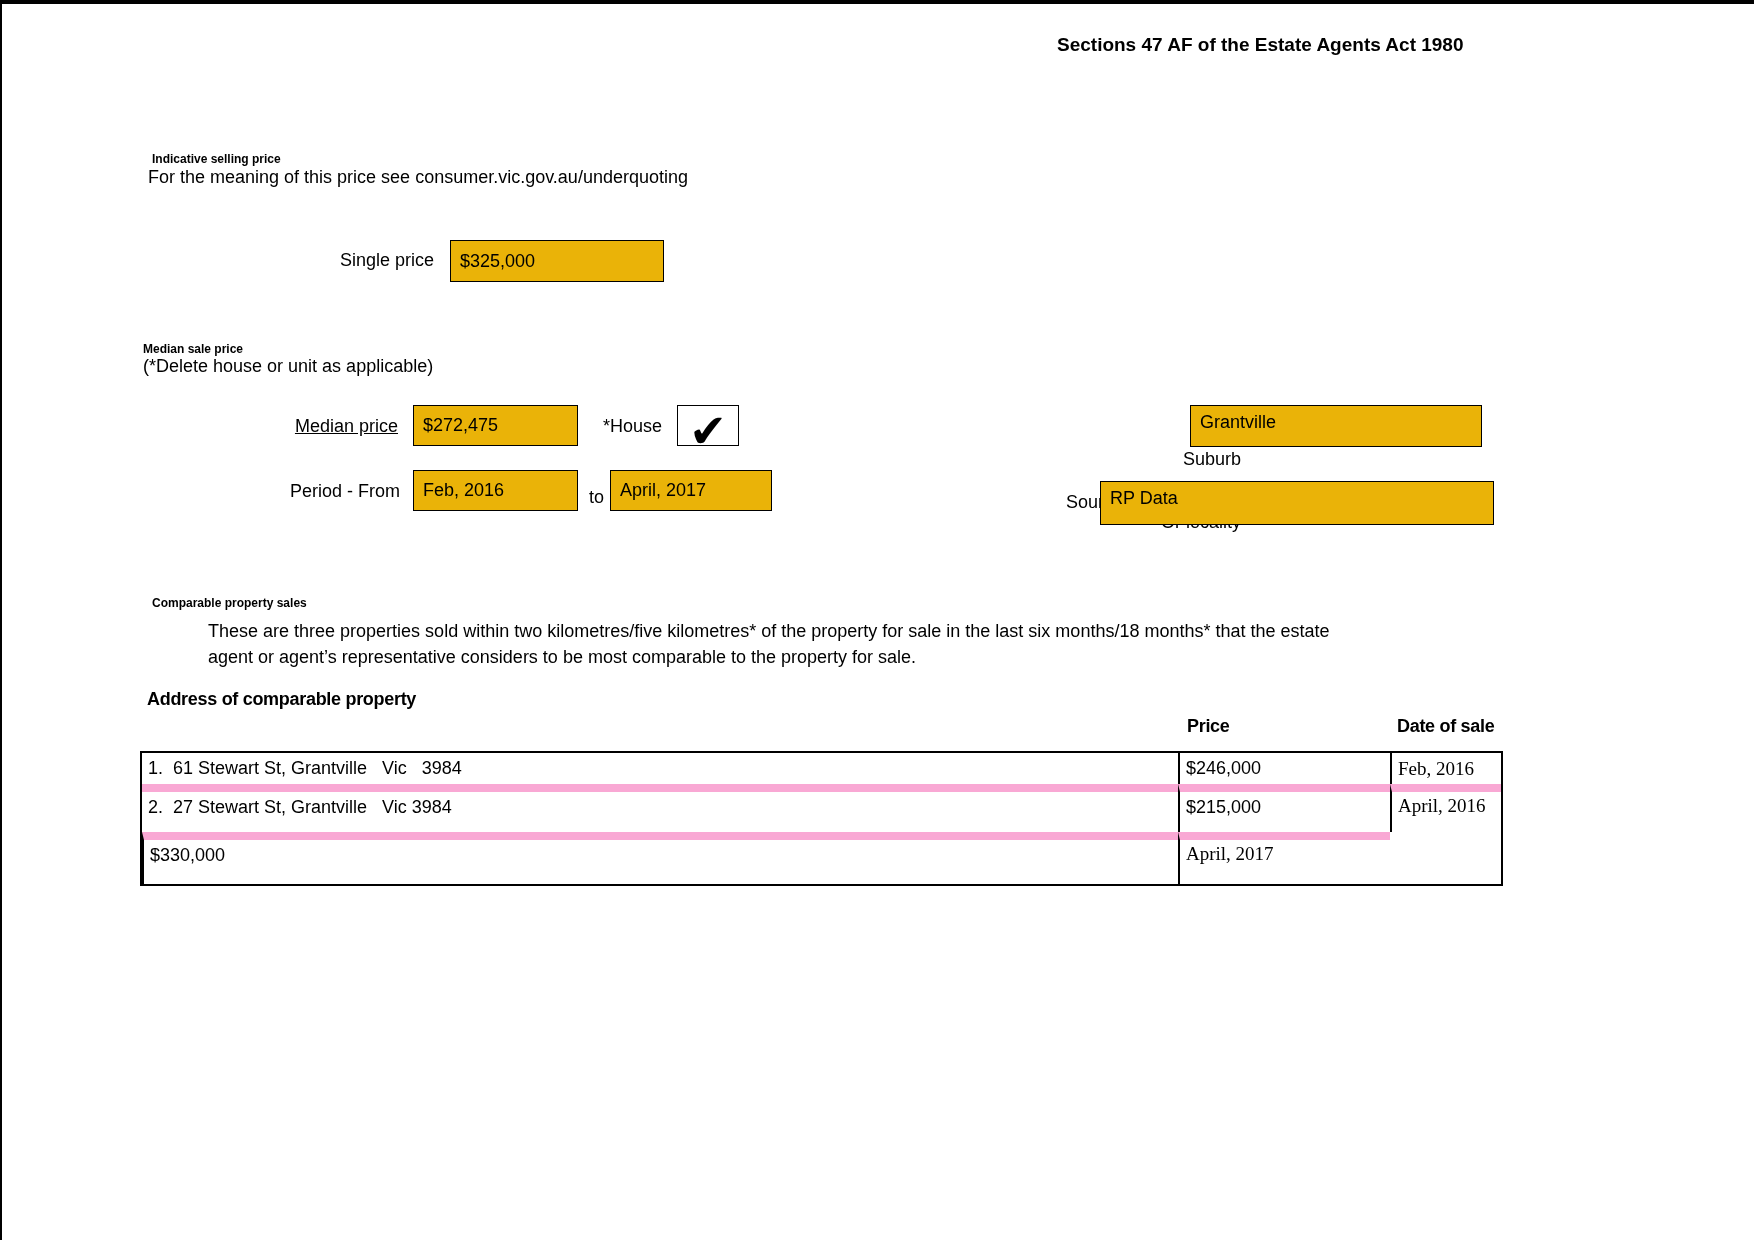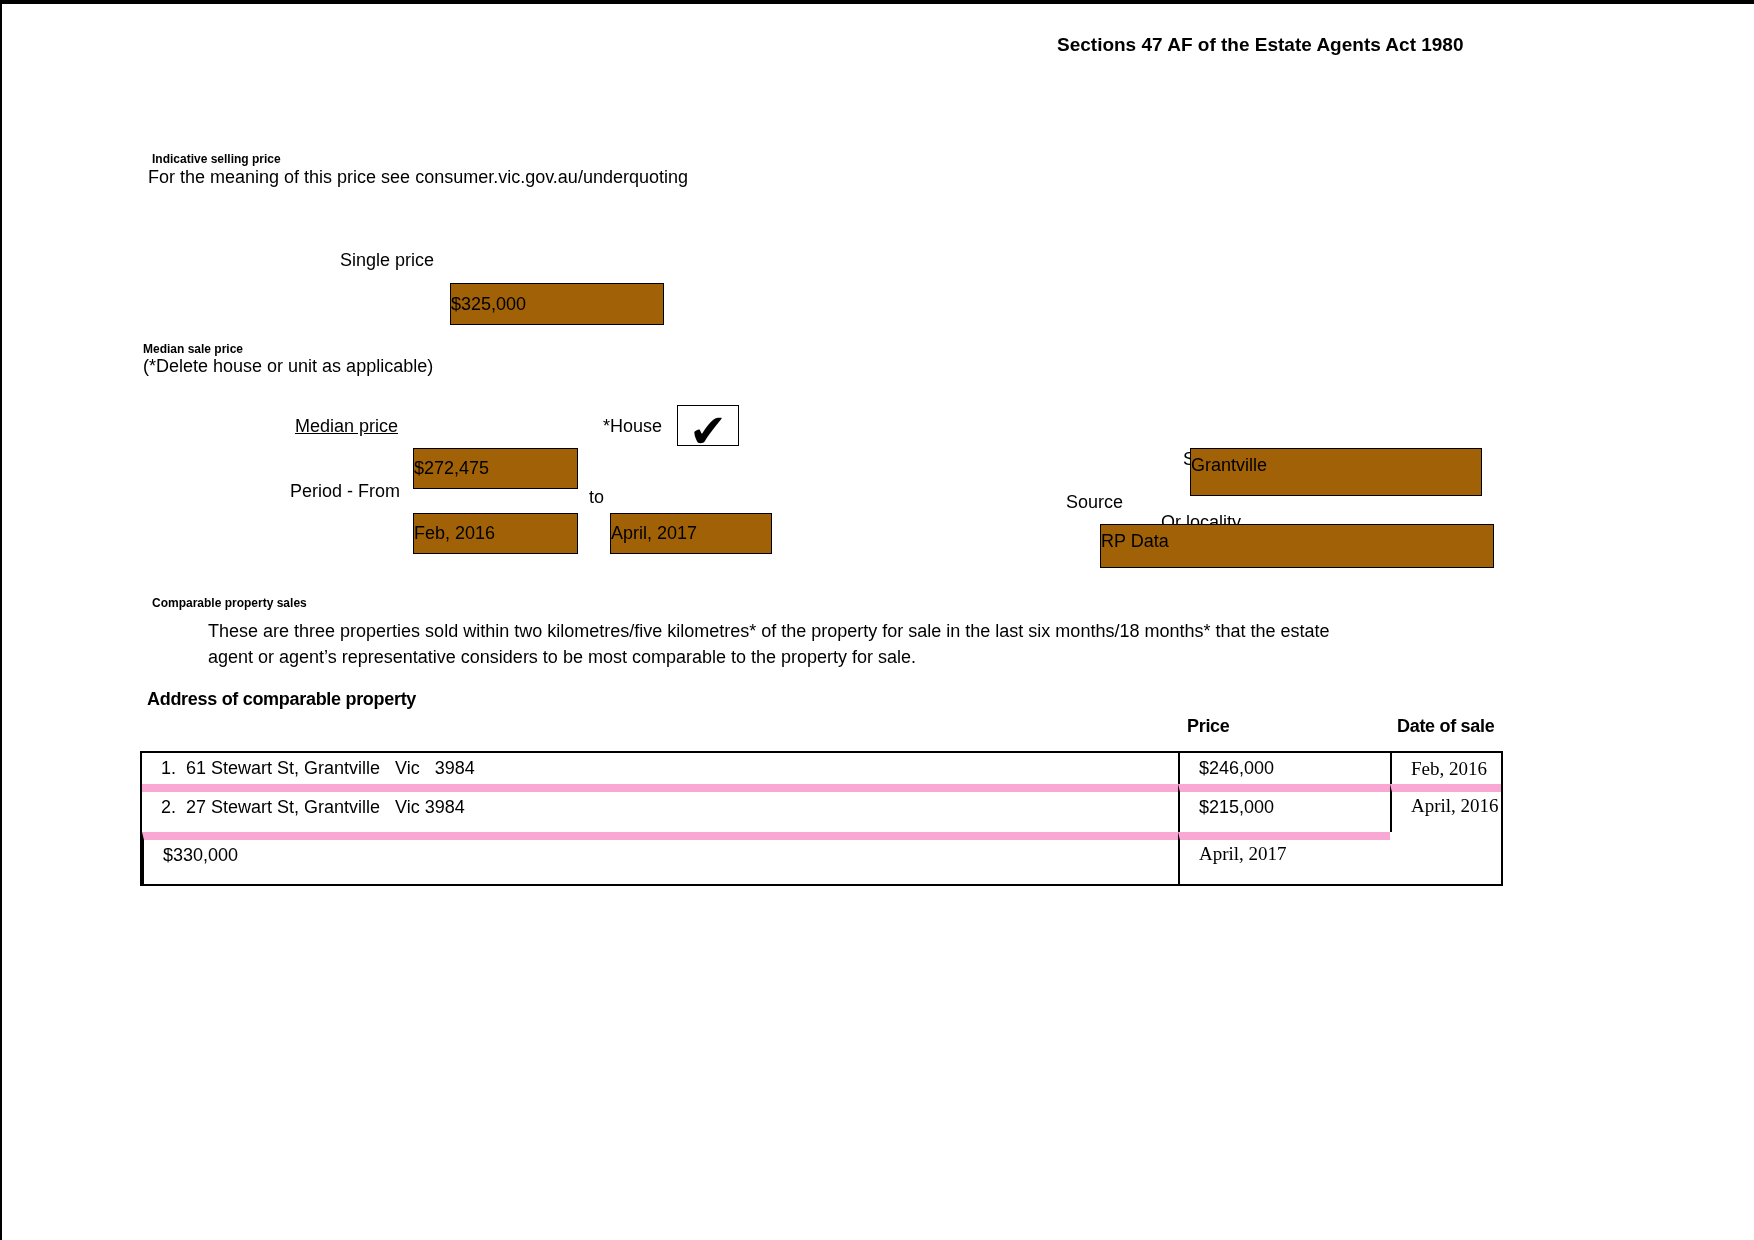--- a/index.html
+++ b/index.html
@@ -9,42 +9,42 @@
     overflow:hidden;
   }
   .abs{position:absolute;}
   .edge-top{left:0;top:0;width:1754px;height:4px;background:#000;}
   .edge-left{left:0;top:0;width:2px;height:1240px;background:#000;}
   .doc-title{left:1057px;top:34px;font-size:19px;font-weight:bold;}
   .h1{font-size:12px;font-weight:bold;margin-top:36px;}
   .txt{font-size:18px;}
   .lbl{font-size:18px;text-align:right;white-space:pre;}
   .box{
-    border:1px solid #000;box-sizing:border-box;background:#a16207;
-    display:flex;align-items:center;padding-left:0;font-size:18px;white-space:pre;margin-top:43px;
+    border:1px solid #000;box-sizing:border-box;background:#eab308;
+    display:flex;align-items:center;padding-left:9px;font-size:18px;white-space:pre;
   }
   .box.top-align{align-items:flex-start;padding-top:6px;}
   .checkbox{
     border:1px solid #000;box-sizing:border-box;background:#fff;
     display:flex;align-items:center;justify-content:center;overflow:visible;
   }
   .checkmark{
     font-family:"DejaVu Sans",sans-serif;font-size:46px;font-weight:bold;
     line-height:1;margin-top:10px;transform:rotate(-2deg);
   }
   .para{font-size:18px;line-height:26px;}
   .tbl-h{font-size:18px;font-weight:bold;letter-spacing:-0.3px;}
   .ctable{
     left:140px;top:751px;border:2px solid #000;box-sizing:content-box;
     display:grid;grid-template-columns:1036px 212px 111px;grid-template-rows:31px 48px 52px;
     background:#fff;
   }
   .cell{
     box-sizing:border-box;font-size:18px;white-space:pre;overflow:hidden;
-    display:flex;align-items:flex-start;padding:5px 0 0 19px;
+    display:flex;align-items:flex-start;padding:5px 0 0 6px;
   }
   .cell.col2,.cell.col3{border-left:2px solid #000;}
   .cell.row2,.cell.row3{border-top:8px solid #f9a8d4;}
   .cell.row1{align-items:center;padding-top:0;}
   .cell.date{
     font-family:"Liberation Serif","DejaVu Serif",serif;font-size:19px;
     padding-top:3px;
   }
   .cell.row1.date{padding-top:0;}
 </style>
@@ -73,21 +73,21 @@
 </div>
 <div class="abs txt" style="left:603px;top:416px;">*House</div>
 <div class="abs checkbox" style="left:677px;top:405px;width:62px;height:41px;">
   <span class="checkmark">✔</span>
 </div>
 
 <div class="abs lbl" style="left:1100px;top:407px;width:141px;line-height:21px;">
   <div>Suburb</div>
   <div>Or locality</div>
 </div>
-<div class="abs box top-align" style="left:1190px;top:405px;width:292px;height:48px;">
+<div class="abs box top-align" style="left:1190px;top:405px;width:292px;height:42px;">
   <span>Grantville</span>
 </div>
 
 <div class="abs lbl" style="left:270px;top:481px;width:130px;">Period - From</div>
 <div class="abs box" style="left:413px;top:470px;width:165px;height:41px;">
   <span>Feb, 2016</span>
 </div>
 <div class="abs txt" style="left:589px;top:487px;">to</div>
 <div class="abs box" style="left:610px;top:470px;width:162px;height:41px;">
   <span>April, 2017</span>

